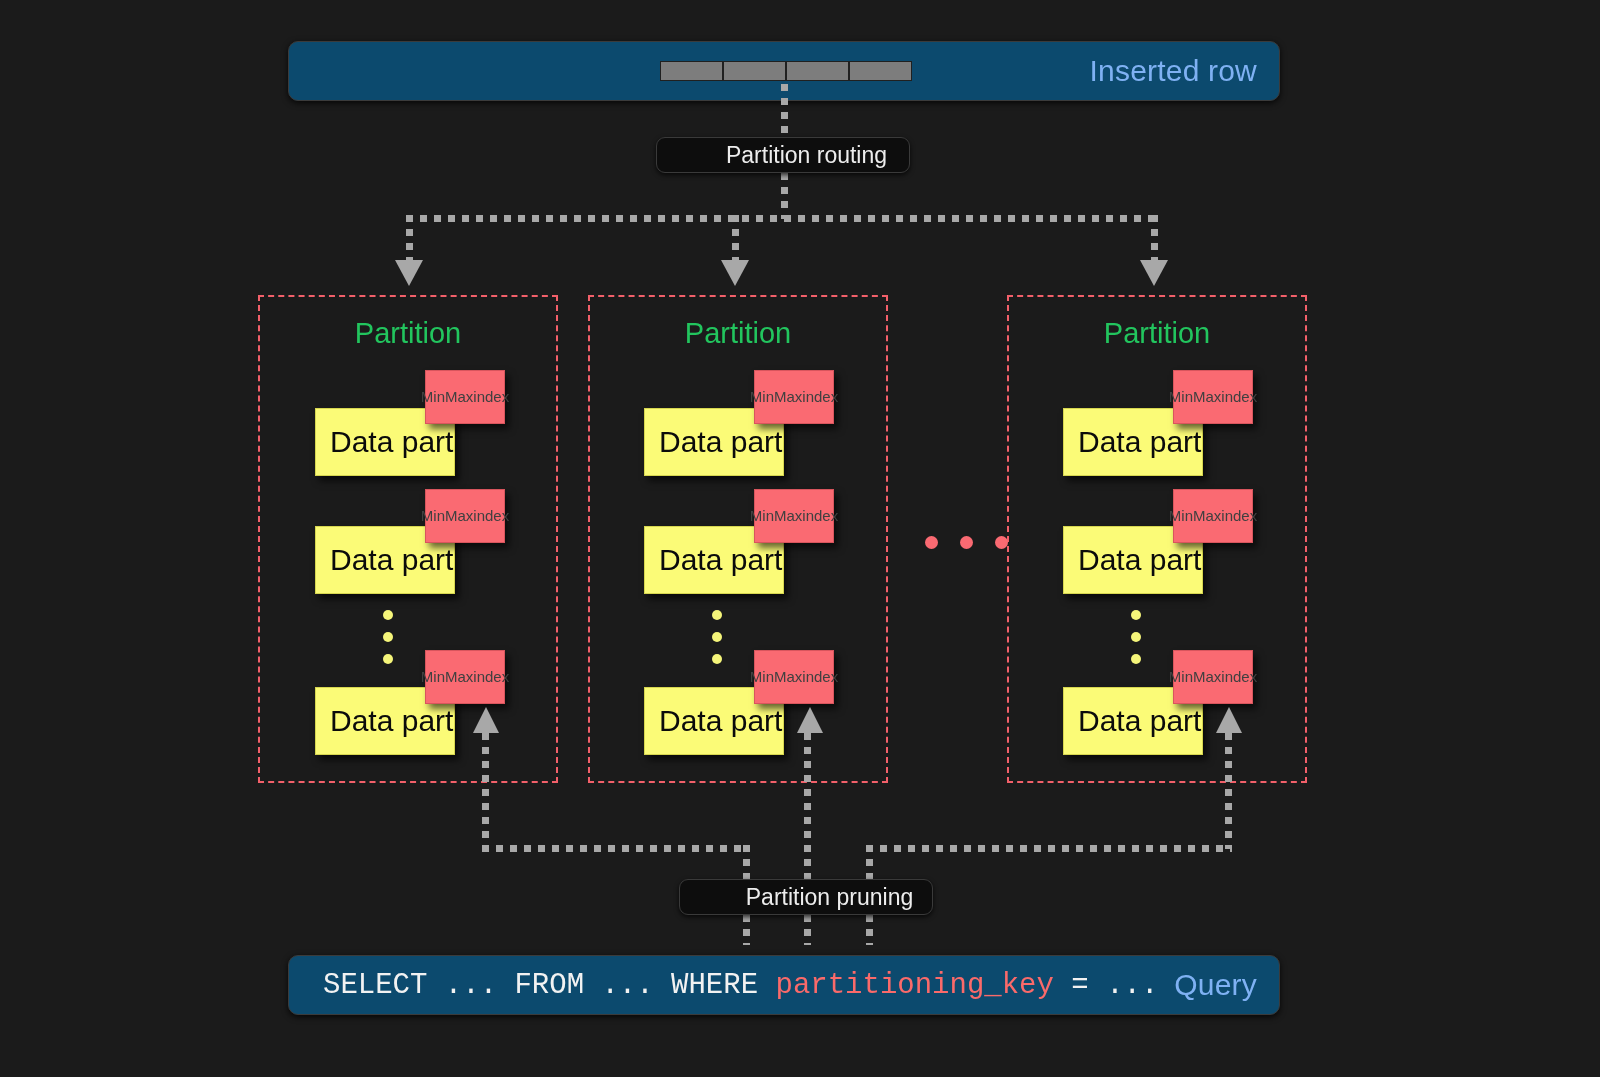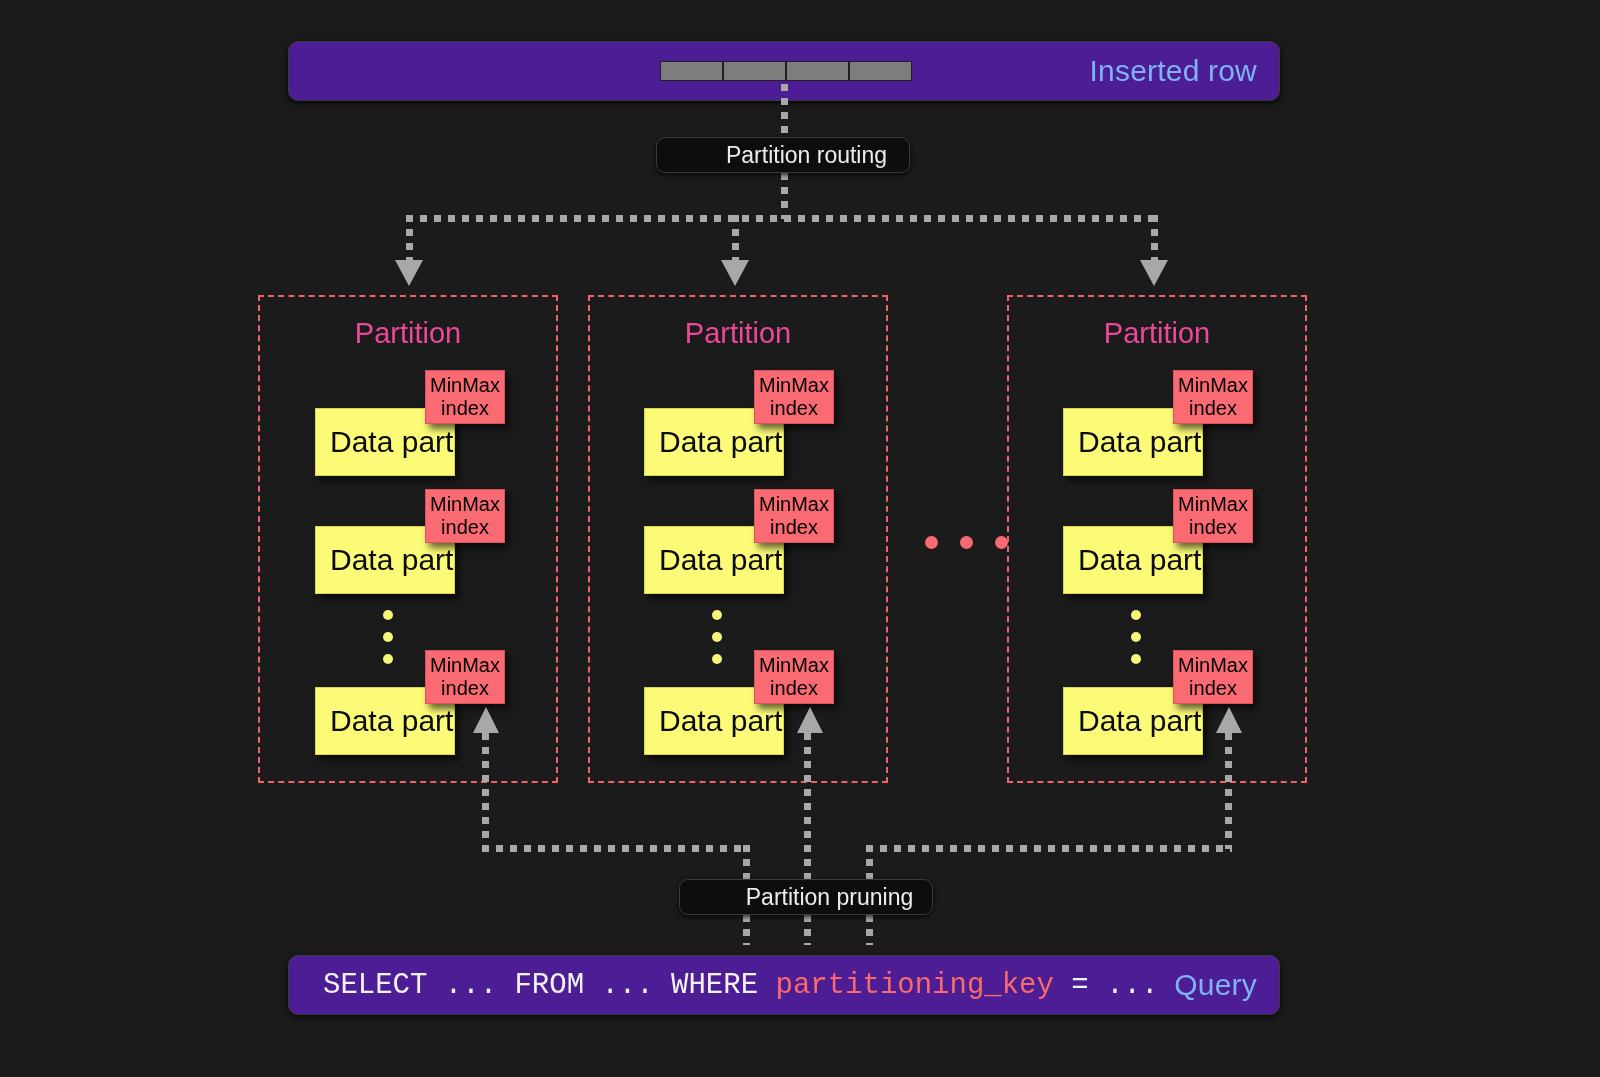--- a/index.html
+++ b/index.html
@@ -8,21 +8,21 @@
     background:#1b1b1b;
     font-family:"Liberation Sans","DejaVu Sans",sans-serif;
   }
   .canvas{position:absolute;left:0;top:0;width:1600px;height:1077px;}
 
   
   .abs{position:absolute;box-sizing:border-box;}
 
   
   .banner{
-    background:#4c1d95;
+    background:#0c4a6e;
     border:1px solid #3b3b3b;
     border-radius:10px;
     box-shadow:0 2px 6px rgba(0,0,0,.8);
   }
   .banner-label{
     position:absolute;right:22px;top:50%;transform:translateY(-50%);
     color:#7fb1f3;font-size:30px;letter-spacing:.2px;white-space:nowrap;
   }
 
   
@@ -50,43 +50,43 @@
   }
 
   
   .partition{
     border:2px dashed #f2606a;
     box-sizing:border-box;
     background:transparent;
   }
   .partition-title{
     position:absolute;left:0;right:0;top:20px;text-align:center;
-    color:#ec4899;font-size:29px;
+    color:#22c55e;font-size:29px;
   }
 
   
   .datapart{
     position:absolute;
     background:#fbfb77;
     border:1px solid #d6d64f;
     box-shadow:4px 5px 7px rgba(0,0,0,.65);
     display:flex;align-items:center;justify-content:flex-start;
     color:#0b0b0b;font-size:30px;
     padding-left:14px;
     box-sizing:border-box;
     z-index:3;
   }
   
   .minmax{
     position:absolute;
     background:#fa6a72;
     border:1px solid #d8555d;
     box-shadow:4px 5px 7px rgba(0,0,0,.6);
-    display:flex;flex-direction:column;align-items:center;justify-content:center;
-    color:#000000;font-size:20px;line-height:1.16;
+    display:flex;flex-direction:row;align-items:center;justify-content:center;
+    color:#404040;font-size:15px;line-height:1.16;
     z-index:4;text-align:center;
   }
 
   
   .vdots{position:absolute;z-index:2;}
   .vdots i{
     display:block;width:10px;height:10px;border-radius:50%;
     background:#f5f57a;margin-bottom:12px;
   }
   

